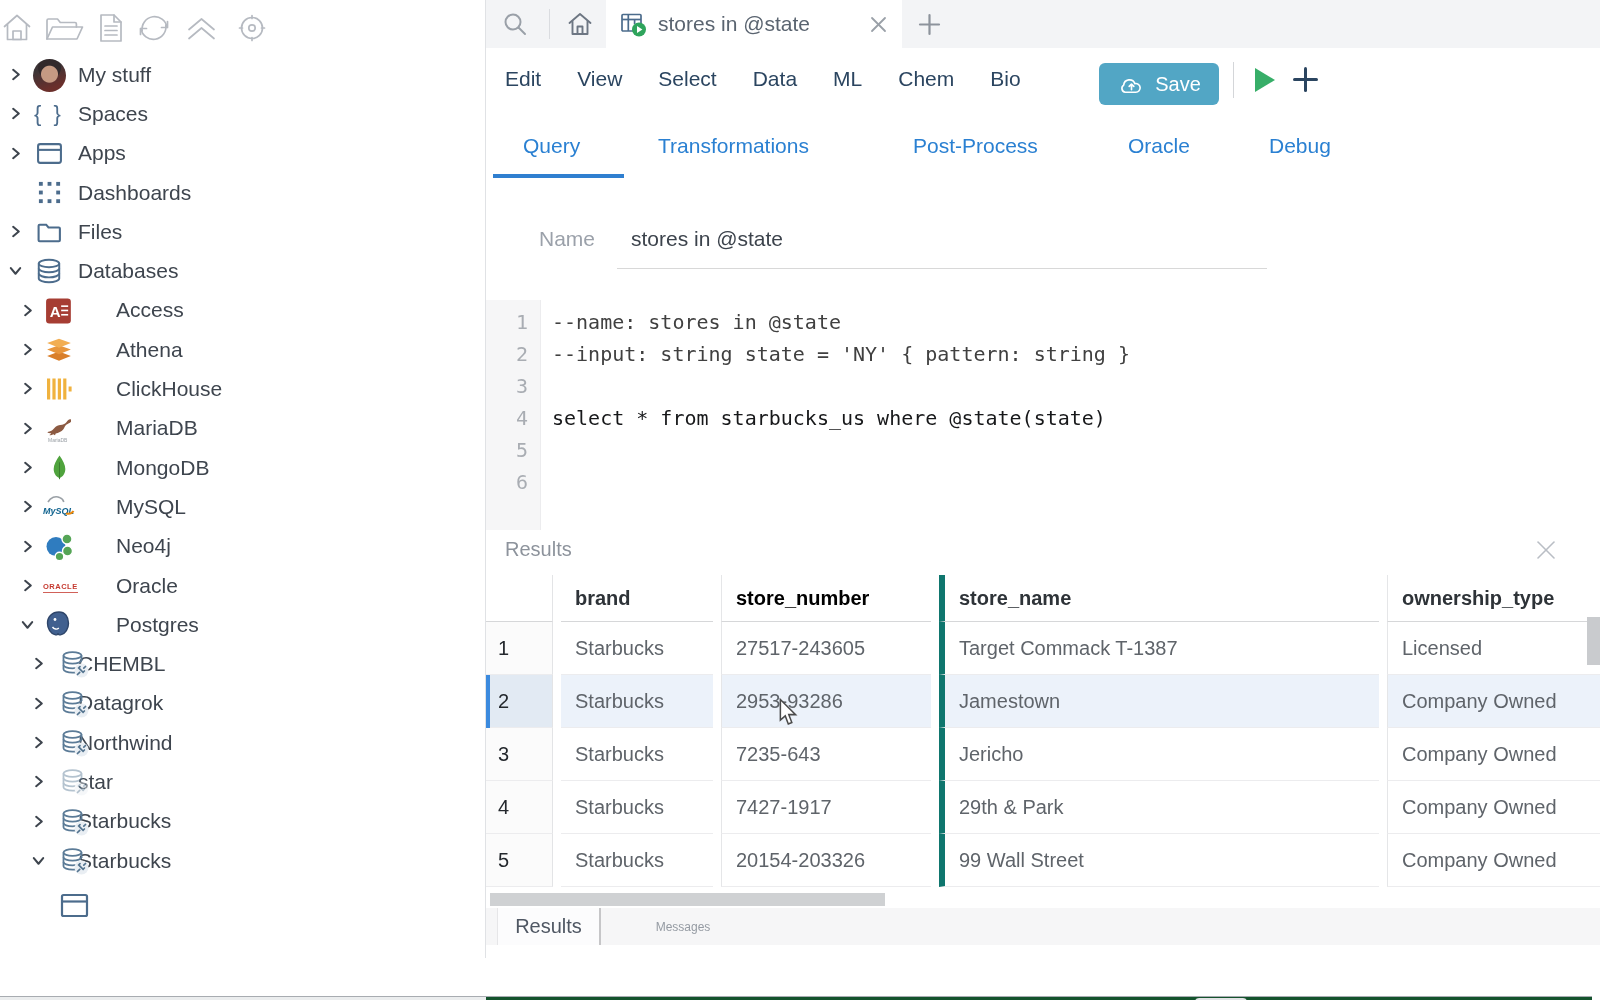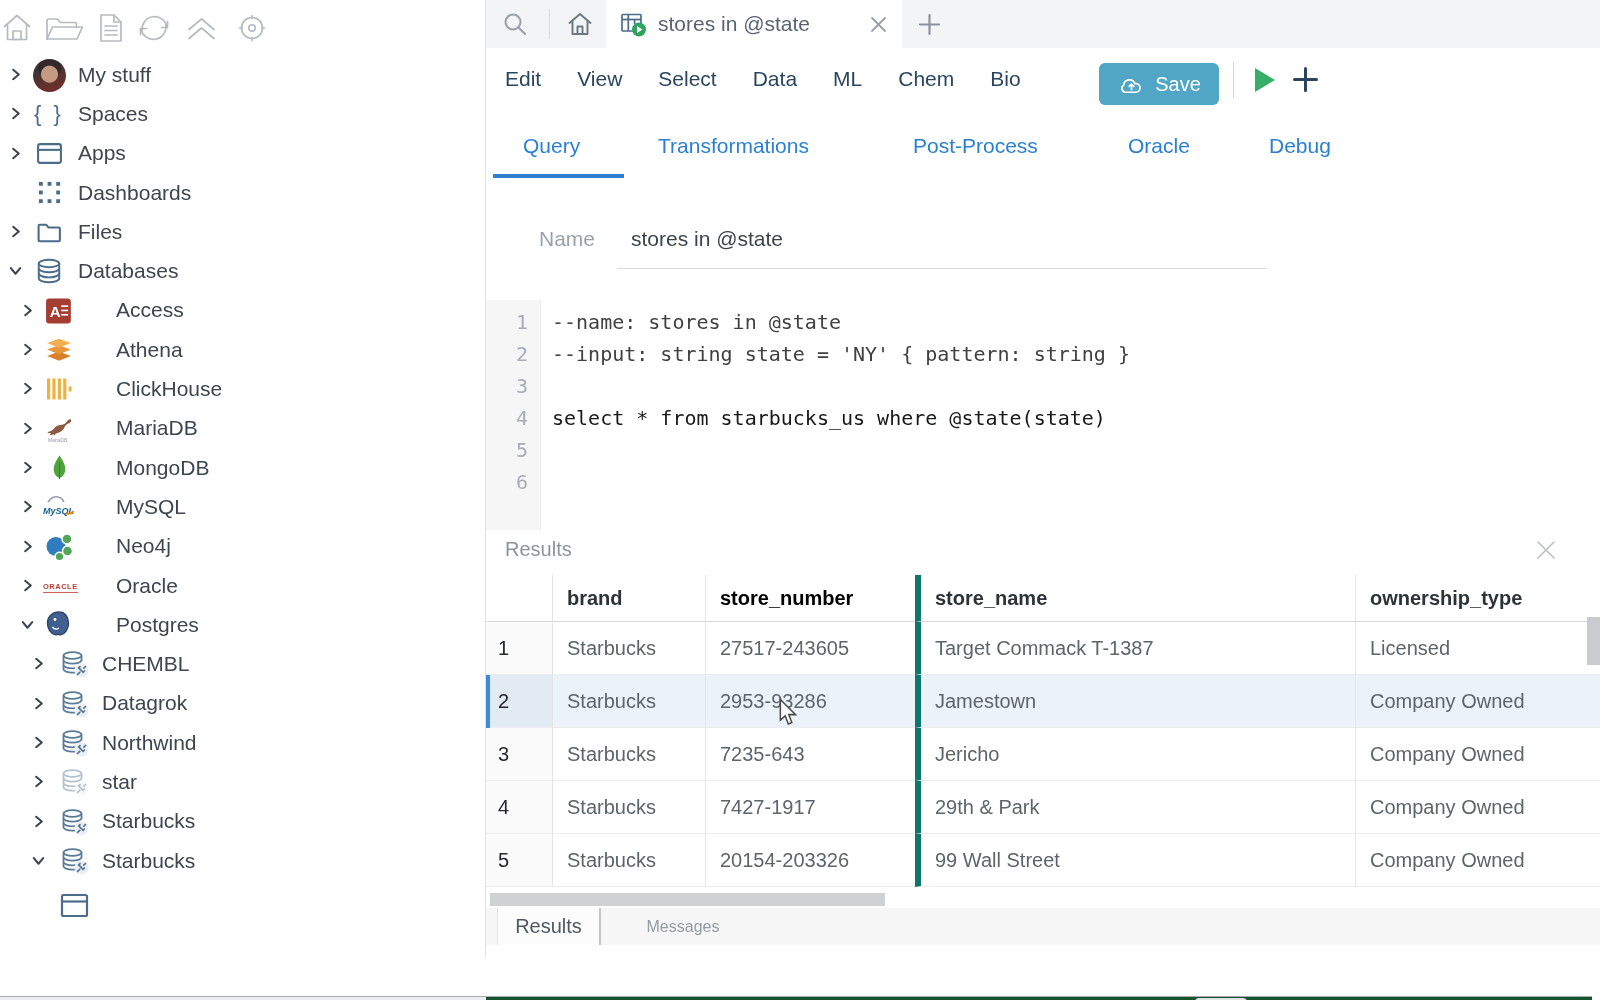--- a/index.html
+++ b/index.html
@@ -13,21 +13,21 @@
            border-right:1px solid #e0e2e5;overflow:hidden;}
   .side-toolbar{display:flex;align-items:center;gap:12px;padding:8px 0 0 2px;height:40px;}
   .side-toolbar svg{stroke:#b6bac1;fill:none;stroke-width:1.7;stroke-linecap:round;stroke-linejoin:round;}
   .tree{position:absolute;top:55px;left:0;right:0;}
   .trow{height:39.3px;position:relative;display:flex;align-items:center;font-size:21px;color:#3e454e;cursor:default;}
   .chev{position:absolute;top:12px;}
   .ico{position:absolute;top:3px;width:34px;height:34px;display:flex;align-items:center;justify-content:center;}
   .lbl{white-space:nowrap;}
   .l0 .chev{left:8px}  .l0 .ico{left:32px}  .l0 .lbl{padding-left:78px}
   .l1 .chev{left:20px} .l1 .ico{left:42px}  .l1 .lbl{padding-left:116px}
-  .l2 .chev{left:31px} .l2 .ico{left:58px}  .l2 .lbl{padding-left:102px}
+  .l2 .chev{left:31px} .l2 .ico{left:58px}  .l2 .lbl{padding-left:78px}
   .dim{opacity:.45;}
   .avatar{width:33px;height:33px;border-radius:50%;
     background:
       radial-gradient(circle at 50% 46%, #c59a83 0 8px, rgba(0,0,0,0) 9px),
       radial-gradient(circle at 50% 26%, #31292b 0 11px, rgba(0,0,0,0) 12px),
       linear-gradient(160deg,#3c3436 30%, #6b2f2b 80%);}
   .braces{color:#4c6c8c;font-size:22px;letter-spacing:3px;font-weight:500;}
   #side-thumb{position:absolute;left:487px;top:898px;width:7px;height:40px;background:#c6c9cd;border-radius:3px;}
 
   
@@ -59,21 +59,21 @@
   .codeline{position:absolute;left:0;right:0;height:32px;line-height:32px;
             font-family:"DejaVu Sans Mono",monospace;font-size:20px;}
   .codeline .num{position:absolute;left:0;width:42px;text-align:right;color:#a9adb3;}
   .codeline .code{position:absolute;left:66px;white-space:pre;}
   .comment{color:#404040;} .sql{color:#17181a;}
 
   .results{position:absolute;left:0;top:530px;width:100%;height:378px;}
   .res-title{position:absolute;left:19px;top:8px;font-size:20px;color:#8d939c;}
   .res-close{position:absolute;left:1048px;top:8px;cursor:pointer;}
   .grid{position:absolute;left:0;top:45px;width:1114px;}
-  .grow{display:flex;height:53px;position:relative;}
+  .grow{display:flex;height:53px;position:relative;gap:8px;}
   .ghead{height:47px;}
   .gcell{box-sizing:border-box;padding-left:14px;display:flex;align-items:center;font-size:20px;
          color:#5f646a;border-bottom:1px solid #ececee;overflow:hidden;white-space:nowrap;}
   .ghead .gcell{font-weight:700;color:#2e3338;border-bottom:1px solid #d6d7d9;}
   .ghead .cur{font-weight:700;color:#000;}
   .c-num{width:67px;background:#fbfbfb;padding-left:12px;color:#24282d;border-right:1px solid #e3e4e6;}
   .ghead .c-num{background:#fff;}
   .c-brand{width:152px;}
   .c-number{width:210px;border-left:1px solid #e5e6e8;}
   .c-name{width:440px;border-left:6px solid #0f766e;}
@@ -82,21 +82,21 @@
   .sel .c-num{background:#e2eaf3;}
   .selbar{position:absolute;left:0;top:0;bottom:0;width:4px;background:#3b8ade;}
   .vthumb{position:absolute;left:1101px;top:617px;width:13px;height:48px;background:#c9cbce;}
   .hthumb{position:absolute;left:4px;top:893px;width:395px;height:13px;background:#cfd1d3;}
 
   .bottom-tabs{position:absolute;left:0;top:908px;width:100%;height:37px;background:#f6f6f7;}
   .bt-results{position:absolute;left:11px;top:0;width:101px;height:37px;background:#fcfcfd;
               border-left:1px solid #e6e6e8;border-right:2px solid #c6c6c8;
               display:flex;align-items:center;justify-content:center;font-size:20px;color:#4f5763;}
   .bt-messages{position:absolute;left:132px;top:0;width:130px;height:37px;
-               display:flex;align-items:center;justify-content:center;font-size:16px;color:#959ba3;text-align:right;}
+               display:flex;align-items:center;justify-content:center;font-size:12px;color:#959ba3;text-align:right;}
 
   
   #statusbar{position:absolute;left:0;top:996px;width:1592px;height:42px;background:#14532d;border-top:1px solid #a8acb1;}
   .status-box{position:absolute;left:0;top:0;width:486px;height:42px;background:#ebedee;}
   .status-msg{position:absolute;left:8px;top:7px;font-size:22px;color:#c6c9cc;white-space:nowrap;}
   .status-x{position:absolute;left:398px;top:4px;font-size:25px;color:#c9ccd0;cursor:pointer;}
   .status-icons{position:absolute;right:21px;top:0;height:42px;display:flex;align-items:center;gap:27px;}
   .sicon{width:29px;height:36px;display:flex;align-items:center;justify-content:center;cursor:pointer;}
   .sicon svg{stroke:#3b3e43;fill:none;stroke-width:1.7;stroke-linecap:round;stroke-linejoin:round;}
   .sicon.active{background:#e2e4e6;border-radius:4px;width:52px;height:40px;margin:0 -12px;}

